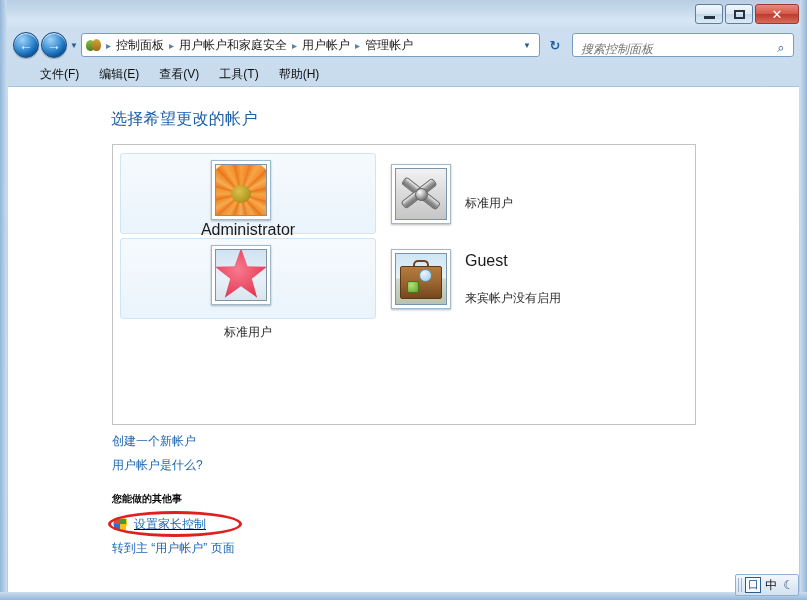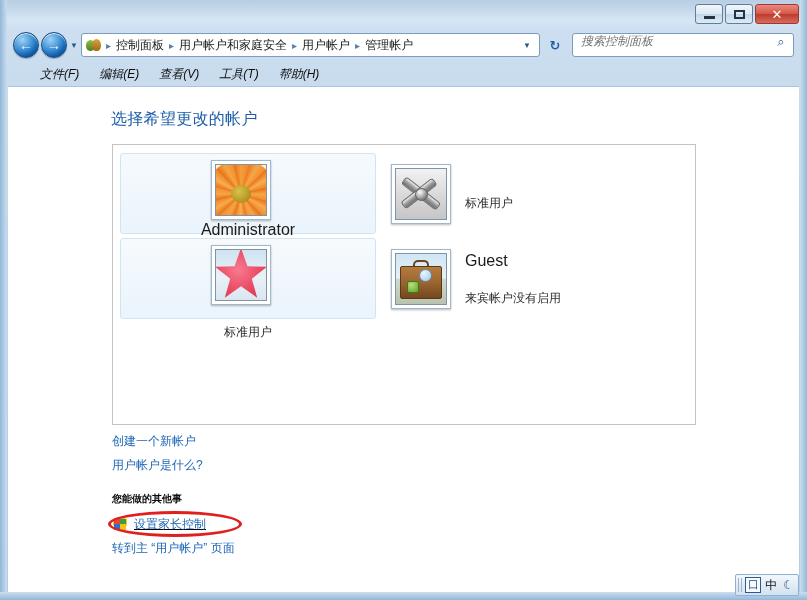--- a/index.html
+++ b/index.html
@@ -117,42 +117,41 @@
     width: 22px; height: 22px; flex: 0 0 auto;
     display: flex; align-items: center; justify-content: center;
     color: #1d5fa3; font-size: 13px; font-weight: bold;
     margin-right: 6px; cursor: default;
   }
   #search-box {
     width: 222px; height: 24px; flex: 0 0 auto;
     background: #ffffff;
     border: 1px solid #7a9cbf;
     border-radius: 3px;
-    display: flex; align-items: flex-start;
+    display: flex; align-items: flex-end;
     padding: 0 4px 0 8px;
   }
   #search-input {
     flex: 1 1 auto; border: none; outline: none;
     font-family: "Liberation Sans", sans-serif;
     font-size: 12px; font-style: italic; color: #808080;
     background: transparent; min-width: 0;
   }
   #search-icon {
     width: 16px; flex: 0 0 auto; text-align: center;
     color: #2a5c8c; font-size: 13px;
   }
 
   
   #menubar {
     position: absolute; left: 8px; top: 63px;
     width: 791px; height: 22px;
     display: flex; align-items: center;
     padding-left: 22px;
     background: transparent;
-    font-style: italic;
   }
   .menu-item {
     font-size: 12px; color: #0d0d0d;
     padding: 2px 10px; cursor: default;
   }
 
   
   #client {
     position: absolute; left: 8px; top: 86px;
     width: 791px; height: 506px;

